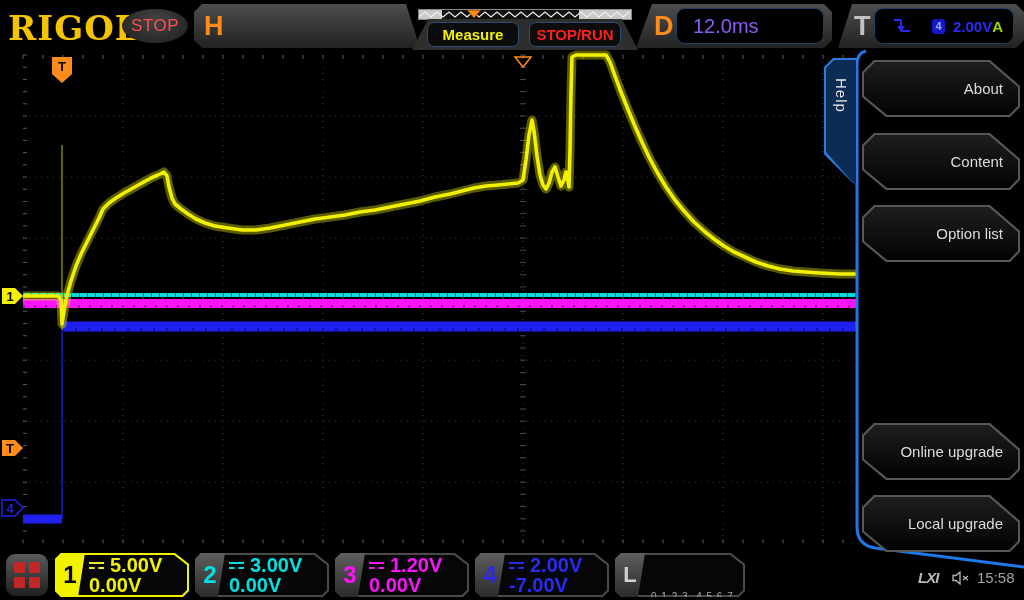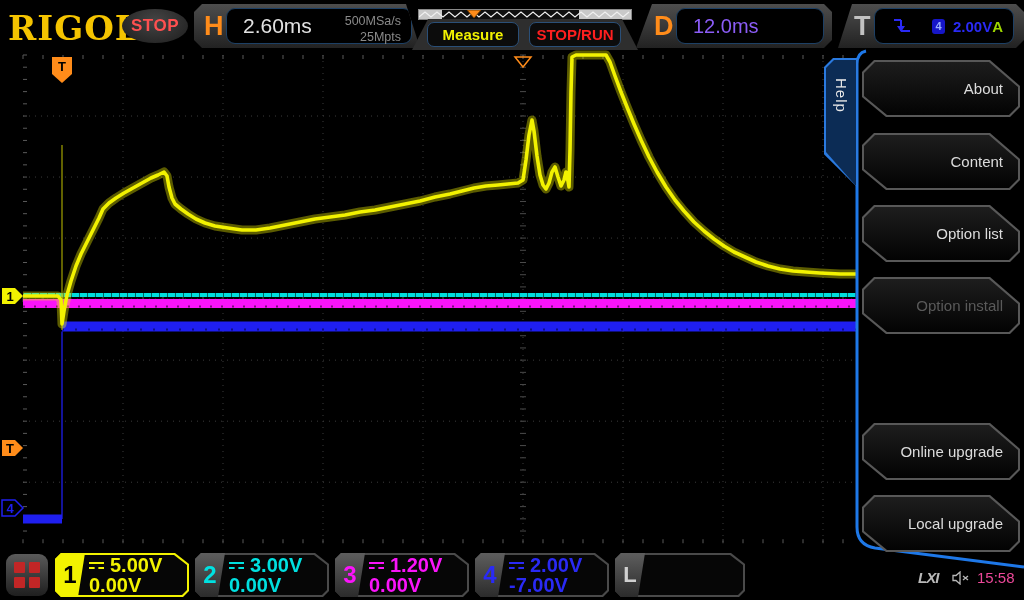--- a/index.html
+++ b/index.html
@@ -6,21 +6,21 @@
   html,body { background:#000; }
   body { font-family:"Liberation Sans", sans-serif; }
   .screen { position:relative; width:1024px; height:600px; background:#000; overflow:hidden; }
 
   
   .topbar { position:absolute; left:0; top:0; width:1024px; height:50px; background:#000; }
   .logo { position:absolute; left:8px; top:8px; font-family:"DejaVu Serif", serif; font-weight:bold;
           font-size:34px; color:#f5c400; letter-spacing:1px; }
   .stop-badge { position:absolute; left:122px; top:9px; width:66px; height:34px; border-radius:50%;
           background:radial-gradient(ellipse at 50% 35%, #454545, #1c1c1c); display:flex; align-items:center;
-          justify-content:center; color:#ff5050; font-weight:bold; font-size:17px; letter-spacing:.5px; }
+          justify-content:center; color:#ff5050; font-weight:normal; font-size:17px; letter-spacing:.5px; }
   .grp { position:absolute; top:4px; height:44px; background:linear-gradient(#4d4d4d,#222); }
   .grp-h { left:194px; width:226px;
            clip-path:polygon(8px 0, calc(100% - 14px) 0, 100% 100%, 8px 100%, 0 calc(100% - 8px), 0 8px); }
   .grp-d { left:636px; width:196px;
            clip-path:polygon(16px 0, calc(100% - 8px) 0, 100% 8px, 100% calc(100% - 8px), calc(100% - 8px) 100%, 0 100%); }
   .grp-t { left:838px; width:186px;
            clip-path:polygon(14px 0, calc(100% - 8px) 0, 100% 8px, 100% calc(100% - 8px), calc(100% - 8px) 100%, 0 100%); }
   .grp-letter { position:absolute; top:50%; transform:translateY(-50%); font-weight:bold; font-size:27px; }
   .fld { position:absolute; top:4px; bottom:4px; background:#000; border:1px solid #1d4065; border-radius:9px; }
   .h-fld { left:32px; right:8px; }
@@ -96,40 +96,33 @@
       background:#4a4a4a; }
   .lbox .in { position:absolute; inset:2px;
       clip-path:polygon(5px 0, calc(100% - 13px) 0, 100% 10px, 100% calc(100% - 5px), calc(100% - 5px) 100%, 5px 100%, 0 calc(100% - 5px), 0 5px);
       background:#060606; }
   .lbox .chtab { color:#d0d0d0; font-size:22px; }
   .lrows { position:absolute; left:36px; right:6px; top:4px; bottom:4px; color:#a8a8a8; font-size:10px;
            line-height:16px; letter-spacing:1px; white-space:pre; }
   .statusbar { position:absolute; top:17px; height:20px; color:#b8b8b8; }
   .lxi { left:918px; position:absolute; font-weight:bold; font-style:italic; font-size:15px; letter-spacing:-1px; }
   .mute { position:absolute; left:952px; top:2px; }
-  .clock { position:absolute; left:977px; font-size:15px; color:#ec4899; }
+  .clock { position:absolute; left:977px; font-size:15px; color:#a3a3a3; }
 </style>
 </head>
 <body>
 
 <div class="screen">
 
   <div class="topbar">
     <div class="logo">RIGOL</div>
     <div class="stop-badge">STOP</div>
 
     <div class="grp grp-h">
       <div class="grp-letter" style="left:10px;color:#ff8c1a;">H</div>
-      <div class="fld h-fld">
-        <span class="h-main">2.60ms</span>
-        <div class="h-side">
-          <div>500MSa/s</div>
-          <div>25Mpts</div>
-        </div>
-      </div>
     </div>
 
     <div class="hstrip">
       <div class="seg" style="left:0;width:23px;"></div>
       <div class="seg" style="left:160px;right:0;"></div>
       <svg width="212" height="9">
         <polyline id="zigzag" fill="none" stroke="#f0f0f0" stroke-width="1.1" points="0,7 6,2 12,7 18,2 24,7 30,2 36,7 42,2 48,7 54,2 60,7 66,2 72,7 78,2 84,7 90,2 96,7 102,2 108,7 114,2 120,7 126,2 132,7 138,2 144,7 150,2 156,7 162,2 168,7 174,2 180,7 186,2 192,7 198,2 204,7 210,2"></polyline>
         <polygon points="48,0 62,0 55,8" fill="#ff8c1a" stroke="#7a4000" stroke-width="1"></polygon>
       </svg>
     </div>
@@ -448,25 +441,20 @@
   <div class="menu-btn" style="top:133px;">
       <div class="face">
         <span>Content</span>
       </div>
     </div>
   <div class="menu-btn" style="top:205px;">
       <div class="face">
         <span>Option list</span>
       </div>
     </div>
-  <div class="menu-btn disabled" style="top:277px;">
-      <div class="face">
-        <span>Option install</span>
-      </div>
-    </div>
   <div class="menu-btn" style="top:423px;">
       <div class="face">
         <span>Online upgrade</span>
       </div>
     </div>
   <div class="menu-btn" style="top:495px;">
       <div class="face">
         <span>Local upgrade</span>
       </div>
     </div>
@@ -534,20 +522,24 @@
             </span>
           <span>2.00V</span>
           </div>
         <div class="r2">-7.00V</div>
       </div>
     </div>
 
     <div class="lbox">
       <div class="in"></div>
       <div class="chtab">L</div>
+      <div class="lrows">
+        <div>0 1 2 3  4 5 6 7</div>
+        
+      </div>
     </div>
 
     <div class="statusbar" style="width:892px;left:0;">
       <span class="lxi">LXI</span>
       <svg class="mute" width="18" height="14">
         <polygon points="1,4.5 4,4.5 8,1 8,13 4,9.5 1,9.5" fill="none" stroke="#b8b8b8" stroke-width="1.3"></polygon>
         <path d="M11 5 L16 9 M16 5 L11 9" stroke="#b8b8b8" stroke-width="1.3"></path>
       </svg>
       <span class="clock">15:58</span>
     </div>

